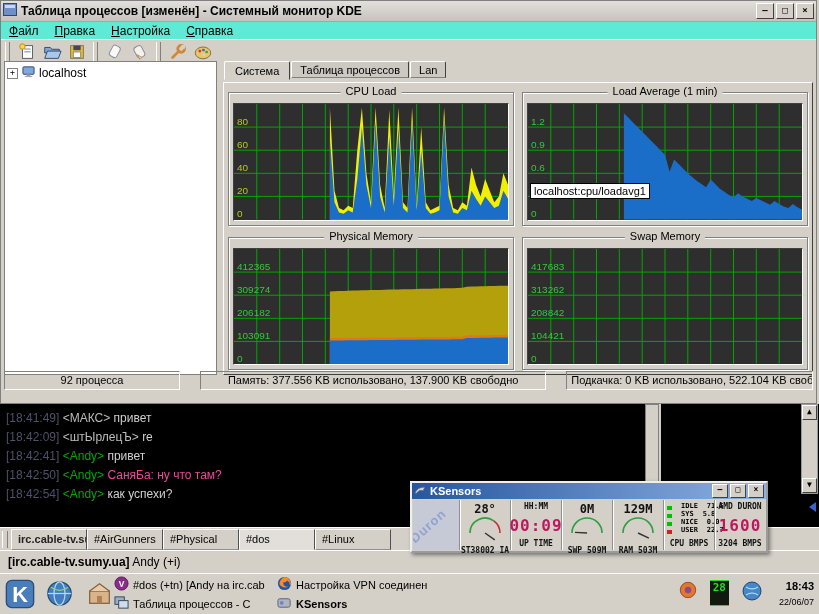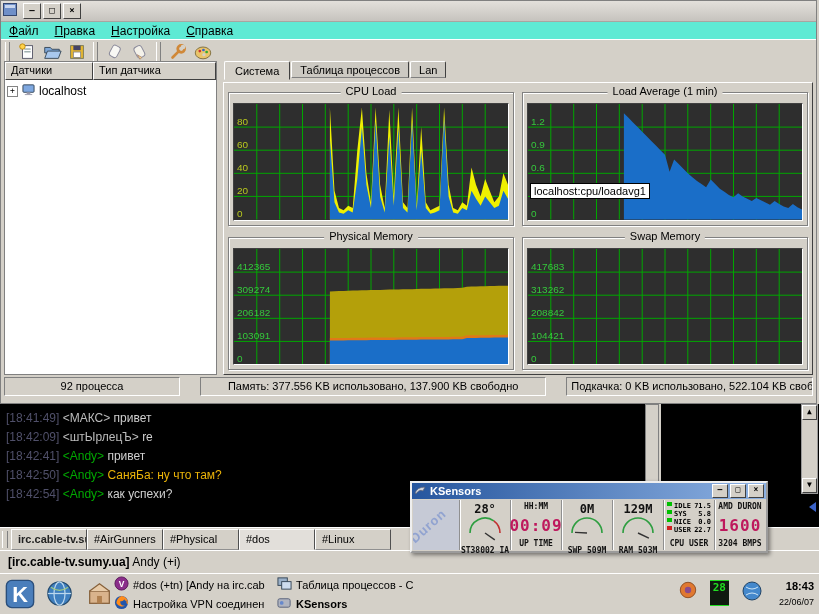--- a/index.html
+++ b/index.html
@@ -40,21 +40,21 @@
   .charts-grid{position:absolute;left:4px;right:4px;top:2px;bottom:4px;display:grid;
                grid-template-columns:1fr 1fr;grid-template-rows:1fr 1fr;gap:4px 8px}
   .group{position:relative;border:1px solid #808080;box-shadow:inset 1px 1px 0 #fff,1px 1px 0 #fff;margin-top:7px}
   .group-title{position:absolute;top:-8px;left:50%;transform:translateX(-50%);background:#d4d0c8;
                padding:0 5px;font-size:11px;white-space:nowrap;z-index:2}
   .chart-box{position:absolute;left:4px;right:4px;top:10px;bottom:4px;
              border:1px solid;border-color:#404040 #fff #fff #404040;background:#2e2e2e}
   .chart-box svg{display:block;width:100%;height:100%}
   .chart-tooltip{position:absolute;left:7px;bottom:26px;background:#ffffff;border:1px solid #000;
                  color:#000;font-size:11px;line-height:14px;padding:0 3px;white-space:nowrap;z-index:3}
-  .statusbar{position:absolute;left:3px;right:3px;bottom:6px;height:22px;display:flex;gap:20px;align-items:center}
+  .statusbar{position:absolute;left:3px;right:3px;bottom:12px;height:22px;display:flex;gap:20px;align-items:center}
   .status-cell{border:1px solid;border-color:#808080 #fff #fff #808080;height:19px;line-height:17px;
                font-size:11px;text-align:center;padding:0 4px;box-sizing:border-box;white-space:nowrap;overflow:hidden}
   .sc0{width:176px;flex:none}.sc1{flex:1.42}.sc2{flex:1}
   
   #irc{position:absolute;top:404px;left:0;width:819px;height:170px;background:#000}
   .chat{position:absolute;left:0;top:0;right:174px;bottom:47px;padding:5px 4px 0 6px;overflow:hidden}
   .chat-line{height:19px;line-height:19px;font-size:12px;white-space:nowrap}
   .chat-vsb{position:absolute;right:160px;top:0;width:14px;height:110px;background:#d4d0c8;
             border:1px solid #808080;box-sizing:border-box}
   .nickpanel{position:absolute;right:0;top:0;width:158px;bottom:47px;background:#000;border-left:2px solid #d4d0c8}
@@ -84,21 +84,21 @@
             align-items:center;justify-content:space-between;padding:2px 1px;box-sizing:border-box;
             font-family:"DejaVu Sans Mono",monospace;min-width:0}
   .ks-logo{flex:none;width:46px;background:#c6cad6;position:relative;overflow:hidden;border-left:none;box-shadow:none}
   .ks-logo span{position:absolute;left:4px;bottom:4px;transform:rotate(-42deg);transform-origin:left bottom;
                 font:bold 13px "Liberation Sans",sans-serif;letter-spacing:1px;color:#91a3d0}
   .ks-val{font:bold 12px "DejaVu Sans Mono",monospace;color:#111}
   .ks-top{font:bold 8px "DejaVu Sans Mono",monospace;color:#111}
   .ks-lcd{color:#be185d;font:bold 16px "DejaVu Sans Mono",monospace;letter-spacing:1px}
   .ks-label{font:bold 8px "DejaVu Sans Mono",monospace;color:#111;white-space:nowrap}
   .cpu-rows{width:100%;padding:0 2px;box-sizing:border-box}
-  .cpu-row{display:flex;align-items:flex-start;gap:2px;font:bold 7px "DejaVu Sans Mono",monospace;line-height:8px}
+  .cpu-row{display:flex;align-items:flex-end;gap:9px;font:bold 7px "DejaVu Sans Mono",monospace;line-height:8px}
   .chip{width:5px;height:4px;flex:none}
   .cpu-row .vl{margin-left:auto}
   
   #taskbar{position:absolute;left:0;bottom:0;width:819px;height:40px;background:#d4d0c8;border-top:1px solid #fff;z-index:5}
   .start{position:absolute;left:3px;top:3px;display:flex;gap:7px;align-items:center}
   .start .sbtn{width:33px;height:33px;display:flex;align-items:center;justify-content:center}
   .tasks{position:absolute;left:112px;top:1px;width:366px;height:38px;display:grid;
          grid-template-columns:163px 203px;grid-auto-rows:19px}
   .task{display:flex;align-items:center;gap:4px;font-size:11px;white-space:nowrap;overflow:hidden;padding:0 2px}
   .task.bold{font-weight:bold}
@@ -112,20 +112,21 @@
 <body>
 
 <div id="sysmon">
   <div class="titlebar">
     <span>
       <svg width="14" height="13" viewBox="0 0 14 13">
           <rect x="0.5" y="0.5" width="13" height="12" fill="#6f8fc8" stroke="#33456e"></rect>
           <rect x="2" y="2" width="10" height="3" fill="#c9d6ee"></rect>
         </svg>
     </span>
+    <span class="tl">Таблица процессов [изменён] - Системный монитор KDE</span>
     <span style="display:flex">
         <span class="winbtn">–</span>
         <span class="winbtn">□</span>
         <span class="winbtn">×</span>
       </span>
   </div>
   <div class="menubar">
       <span class="menu-item"><u>Ф</u>айл</span>
       <span class="menu-item"><u>П</u>равка</span>
       <span class="menu-item"><u>Н</u>астройка</span>
@@ -179,24 +180,20 @@
           <ellipse cx="11" cy="12" rx="8.5" ry="6.5" fill="#e9c46a" stroke="#7a6a3a"></ellipse>
           <circle cx="7.5" cy="10" r="1.5" fill="#c33"></circle>
           <circle cx="11.5" cy="8.8" r="1.5" fill="#36c"></circle>
           <circle cx="15" cy="11" r="1.5" fill="#3a3"></circle>
           <circle cx="12" cy="14" r="1.8" fill="#d4d0c8"></circle>
         </svg>
       </span>
     </div>
   <div class="smcontent">
     <div class="sensor-panel">
-      <div class="sensor-headers">
-          <span class="sensor-header sh0">Датчики</span>
-          <span class="sensor-header sh1">Тип датчика</span>
-        </div>
       <div class="sensor-list">
           <div class="tree-item">
             <span class="expander">+</span>
             <span><svg width="13" height="13" viewBox="0 0 14 14">
                 <rect x="1" y="2" width="12" height="8" rx="1" fill="#7fa8e0" stroke="#345"></rect>
                 <rect x="5" y="10" width="4" height="2" fill="#99a"></rect>
                 <rect x="3" y="12" width="8" height="1" fill="#99a"></rect>
               </svg></span>
             <span>localhost</span>
           </div>
@@ -339,21 +336,21 @@
       <span class="status-cell sc1">Память: 377.556 KB использовано, 137.900 KB свободно</span>
       <span class="status-cell sc2">Подкачка: 0 KB использовано, 522.104 KB свободно</span>
     </div>
 </div>
 
 <div id="irc">
   <div class="chat">
       <div class="chat-line"><span style="color: rgb(80, 80, 106);">[18:41:49] </span><span style="color: rgb(188, 188, 188);">&lt;МАКС&gt; </span><span style="color: rgb(207, 207, 207);">привет</span></div>
       <div class="chat-line"><span style="color: rgb(80, 80, 106);">[18:42:09] </span><span style="color: rgb(188, 188, 188);">&lt;штЫрлецЪ&gt; </span><span style="color: rgb(207, 207, 207);">re</span></div>
       <div class="chat-line"><span style="color: rgb(80, 80, 106);">[18:42:41] </span><span style="color: rgb(0, 168, 0);">&lt;Andy&gt; </span><span style="color: rgb(207, 207, 207);">привет</span></div>
-      <div class="chat-line"><span style="color: rgb(80, 80, 106);">[18:42:50] </span><span style="color: rgb(0, 168, 0);">&lt;Andy&gt; </span><span style="color: #eab308;">СаняБа: ну что там?</span></div>
+      <div class="chat-line"><span style="color: rgb(80, 80, 106);">[18:42:50] </span><span style="color: rgb(0, 168, 0);">&lt;Andy&gt; </span><span style="color: #ec4899;">СаняБа: ну что там?</span></div>
       <div class="chat-line"><span style="color: rgb(80, 80, 106);">[18:42:54] </span><span style="color: rgb(0, 168, 0);">&lt;Andy&gt; </span><span style="color: rgb(207, 207, 207);">как успехи?</span></div>
     </div>
   <div class="chat-vsb"></div>
   <div class="nickpanel">
     <div class="nick-sb">
       <div class="sb-arrow" style="top:0">▲</div>
       <div class="sb-arrow" style="bottom:0">▼</div>
     </div>
   </div>
   <div class="collapse-arrow"></div>
@@ -435,21 +432,21 @@
             <span class="chip" style="background: rgb(0, 192, 0);"></span>
             <span class="nm">NICE</span>
             <span class="vl">0.0</span>
           </div>
           <div class="cpu-row">
             <span class="chip" style="background: rgb(208, 32, 32);"></span>
             <span class="nm">USER</span>
             <span class="vl">22.7</span>
           </div>
         </div>
-        <div class="ks-label">CPU USER</div>
+        <div class="ks-label">CPU BMPS</div>
       </div>
       <div class="ks-panel">
         <div class="ks-top">AMD DURON</div>
         <div class="ks-lcd">1600</div>
         <div class="ks-label">3204 BMPS</div>
       </div>
     </div>
 </div>
 
 <div id="taskbar">
@@ -479,31 +476,31 @@
   <div class="tasks">
       <span class="task">
         <span><svg width="15" height="15" viewBox="0 0 16 16">
             <circle cx="8" cy="8" r="7" fill="#8a2d8a" stroke="#5a1a5a"></circle>
             <text x="8" y="11.5" font-size="9" font-weight="bold" fill="#fff" text-anchor="middle" font-family="sans-serif">V</text>
           </svg></span>
         <span>#dos (+tn) [Andy на irc.cab</span>
       </span>
       <span class="task">
         <span><svg width="15" height="15" viewBox="0 0 16 16">
+            <circle cx="8" cy="8" r="7" fill="#2255aa"></circle>
+            <path d="M8 1 a7 7 0 0 1 6.5 9 q-2 -1.5 -1 -4 q-2 .5 -2.5 -1.5 q-1.5 3 -4 2 q-1 3 1.5 4.5 q3 1 5 -.5 a7 7 0 0 1 -11 -2 q.5 -5.5 5.5 -7.5 z" fill="#ff8c1a"></path>
+          </svg></span>
+        <span>Настройка VPN соединен</span>
+      </span>
+      <span class="task">
+        <span><svg width="15" height="15" viewBox="0 0 16 16">
             <rect x="1" y="2" width="10" height="8" fill="#9ab0c8" stroke="#345"></rect>
             <rect x="5" y="6" width="10" height="8" fill="#cddcee" stroke="#345"></rect>
           </svg></span>
         <span>Таблица процессов - С</span>
-      </span>
-      <span class="task">
-        <span><svg width="15" height="15" viewBox="0 0 16 16">
-            <circle cx="8" cy="8" r="7" fill="#2255aa"></circle>
-            <path d="M8 1 a7 7 0 0 1 6.5 9 q-2 -1.5 -1 -4 q-2 .5 -2.5 -1.5 q-1.5 3 -4 2 q-1 3 1.5 4.5 q3 1 5 -.5 a7 7 0 0 1 -11 -2 q.5 -5.5 5.5 -7.5 z" fill="#ff8c1a"></path>
-          </svg></span>
-        <span>Настройка VPN соединен</span>
       </span>
       <span class="task bold">
         <span><svg width="15" height="15" viewBox="0 0 16 16">
             <rect x="1" y="4" width="13" height="9" rx="2" fill="#b0b4c0" stroke="#56607a"></rect>
             <circle cx="5" cy="8.5" r="2" fill="#6688cc"></circle>
           </svg></span>
         <span>KSensors</span>
       </span>
     </div>
   <div class="tray">

